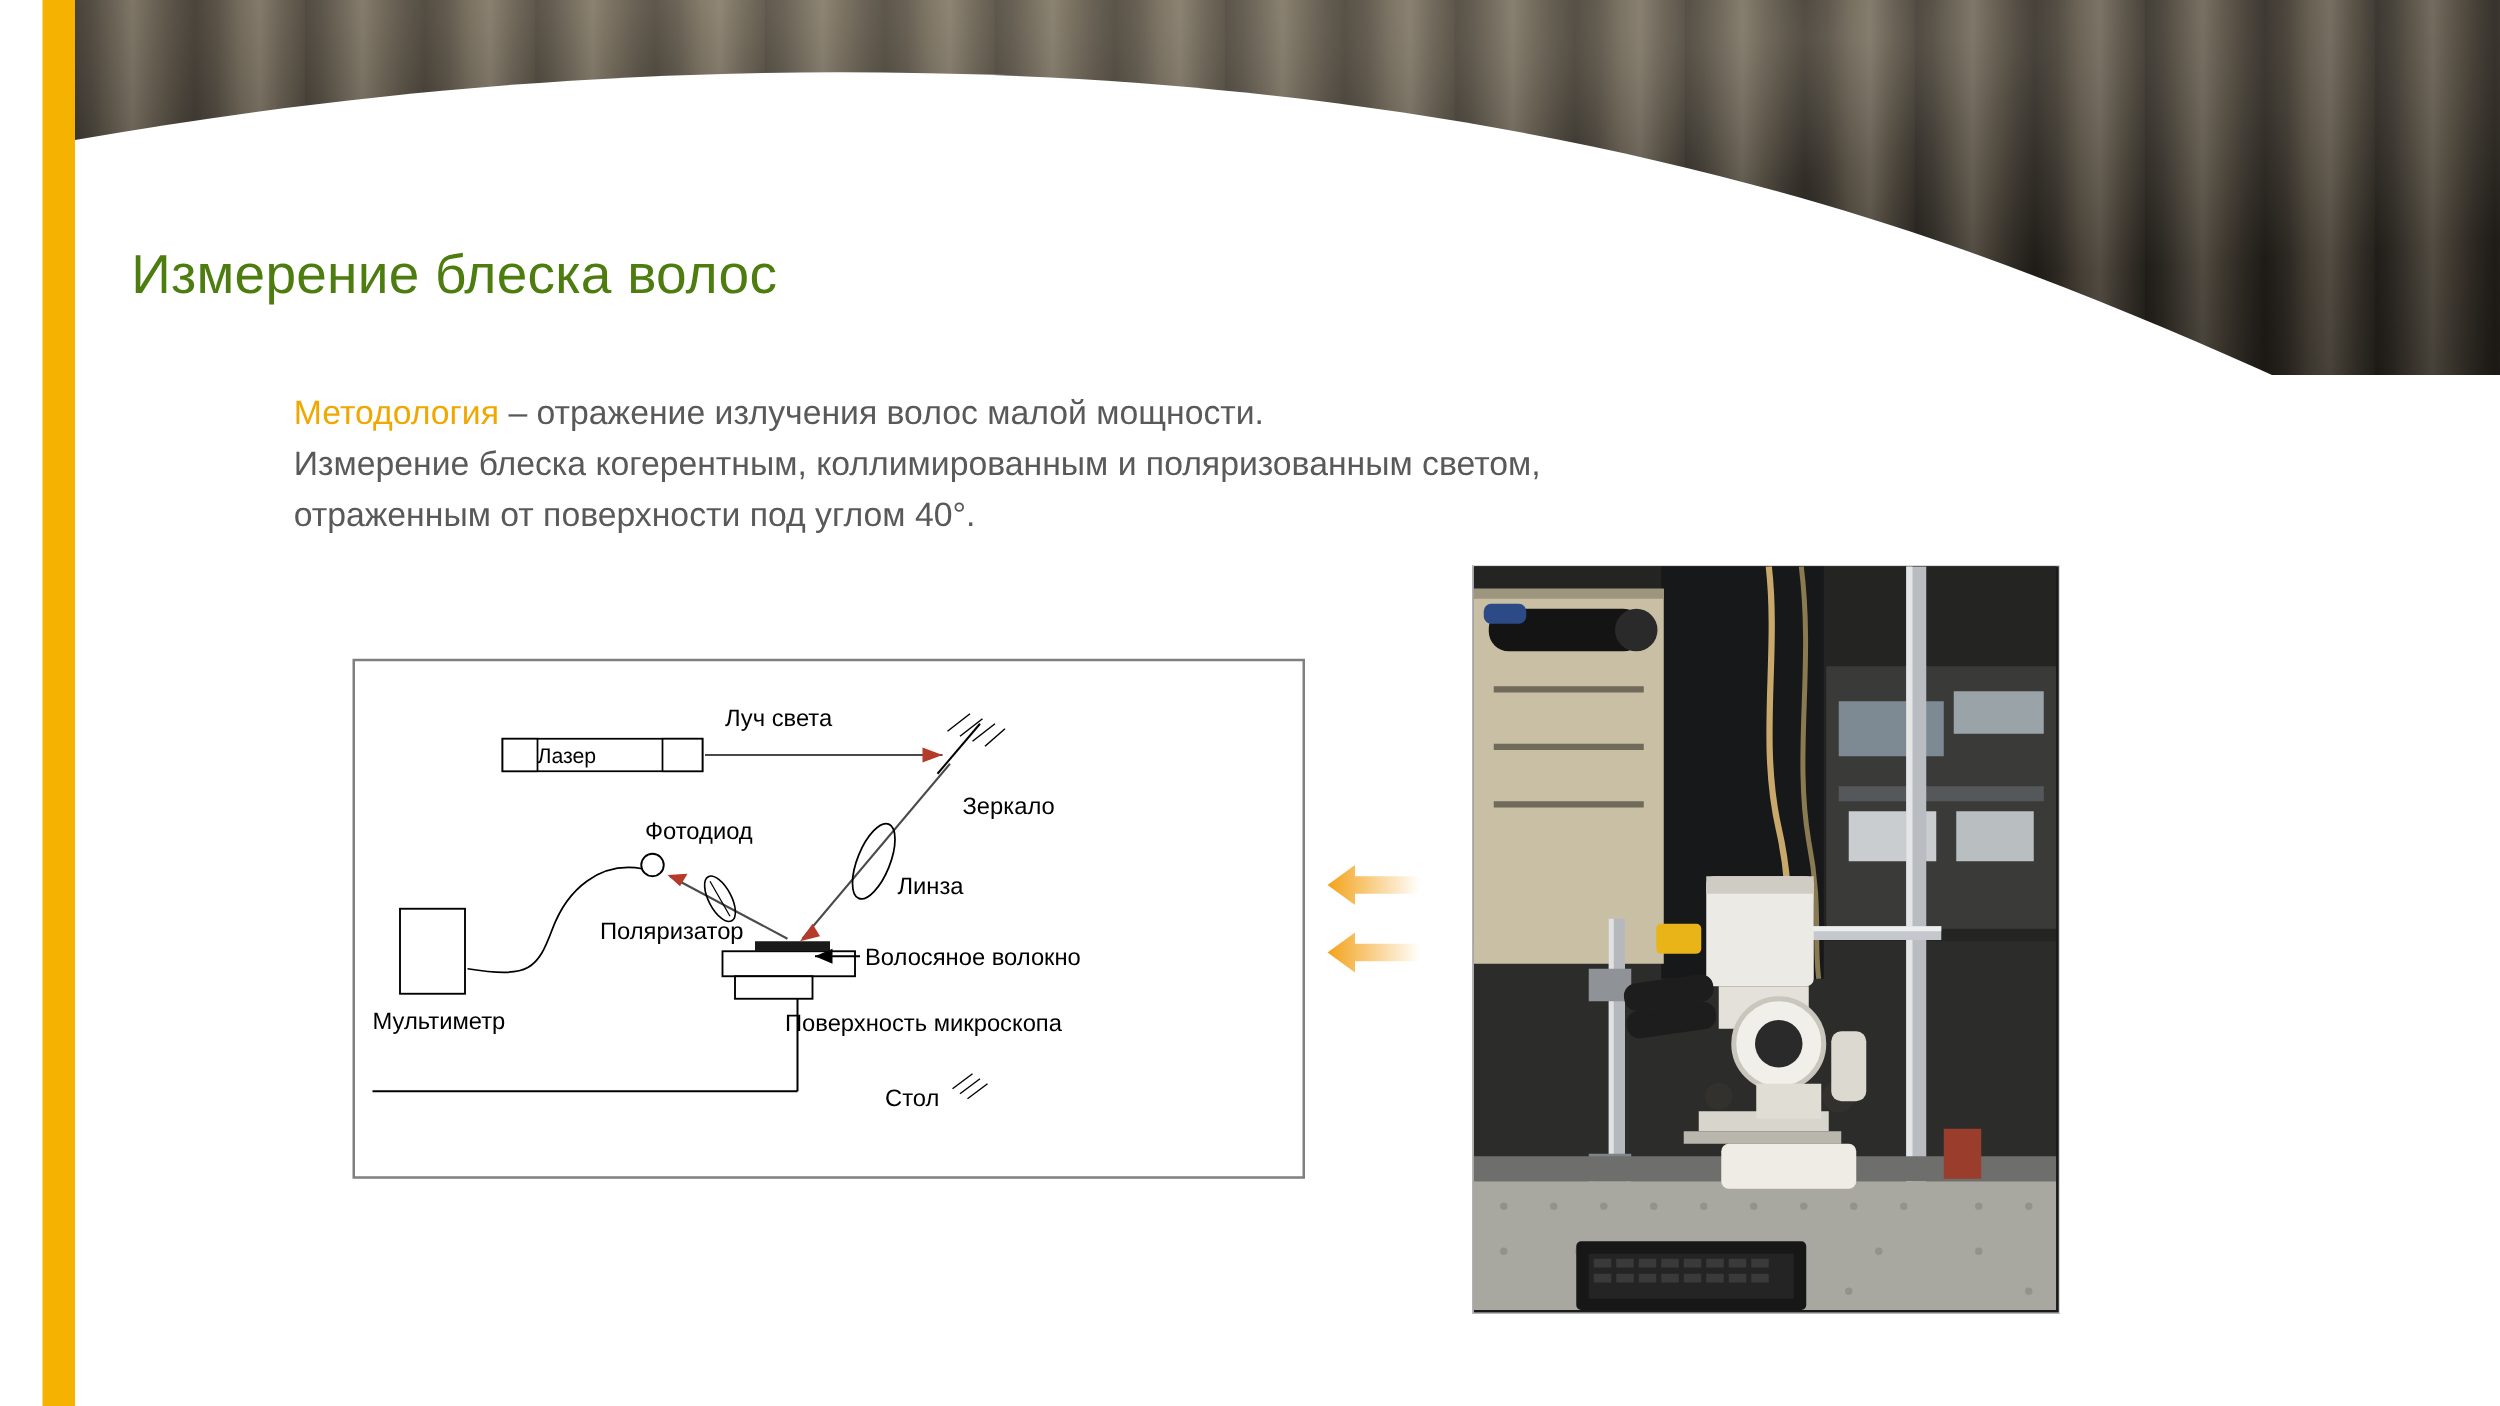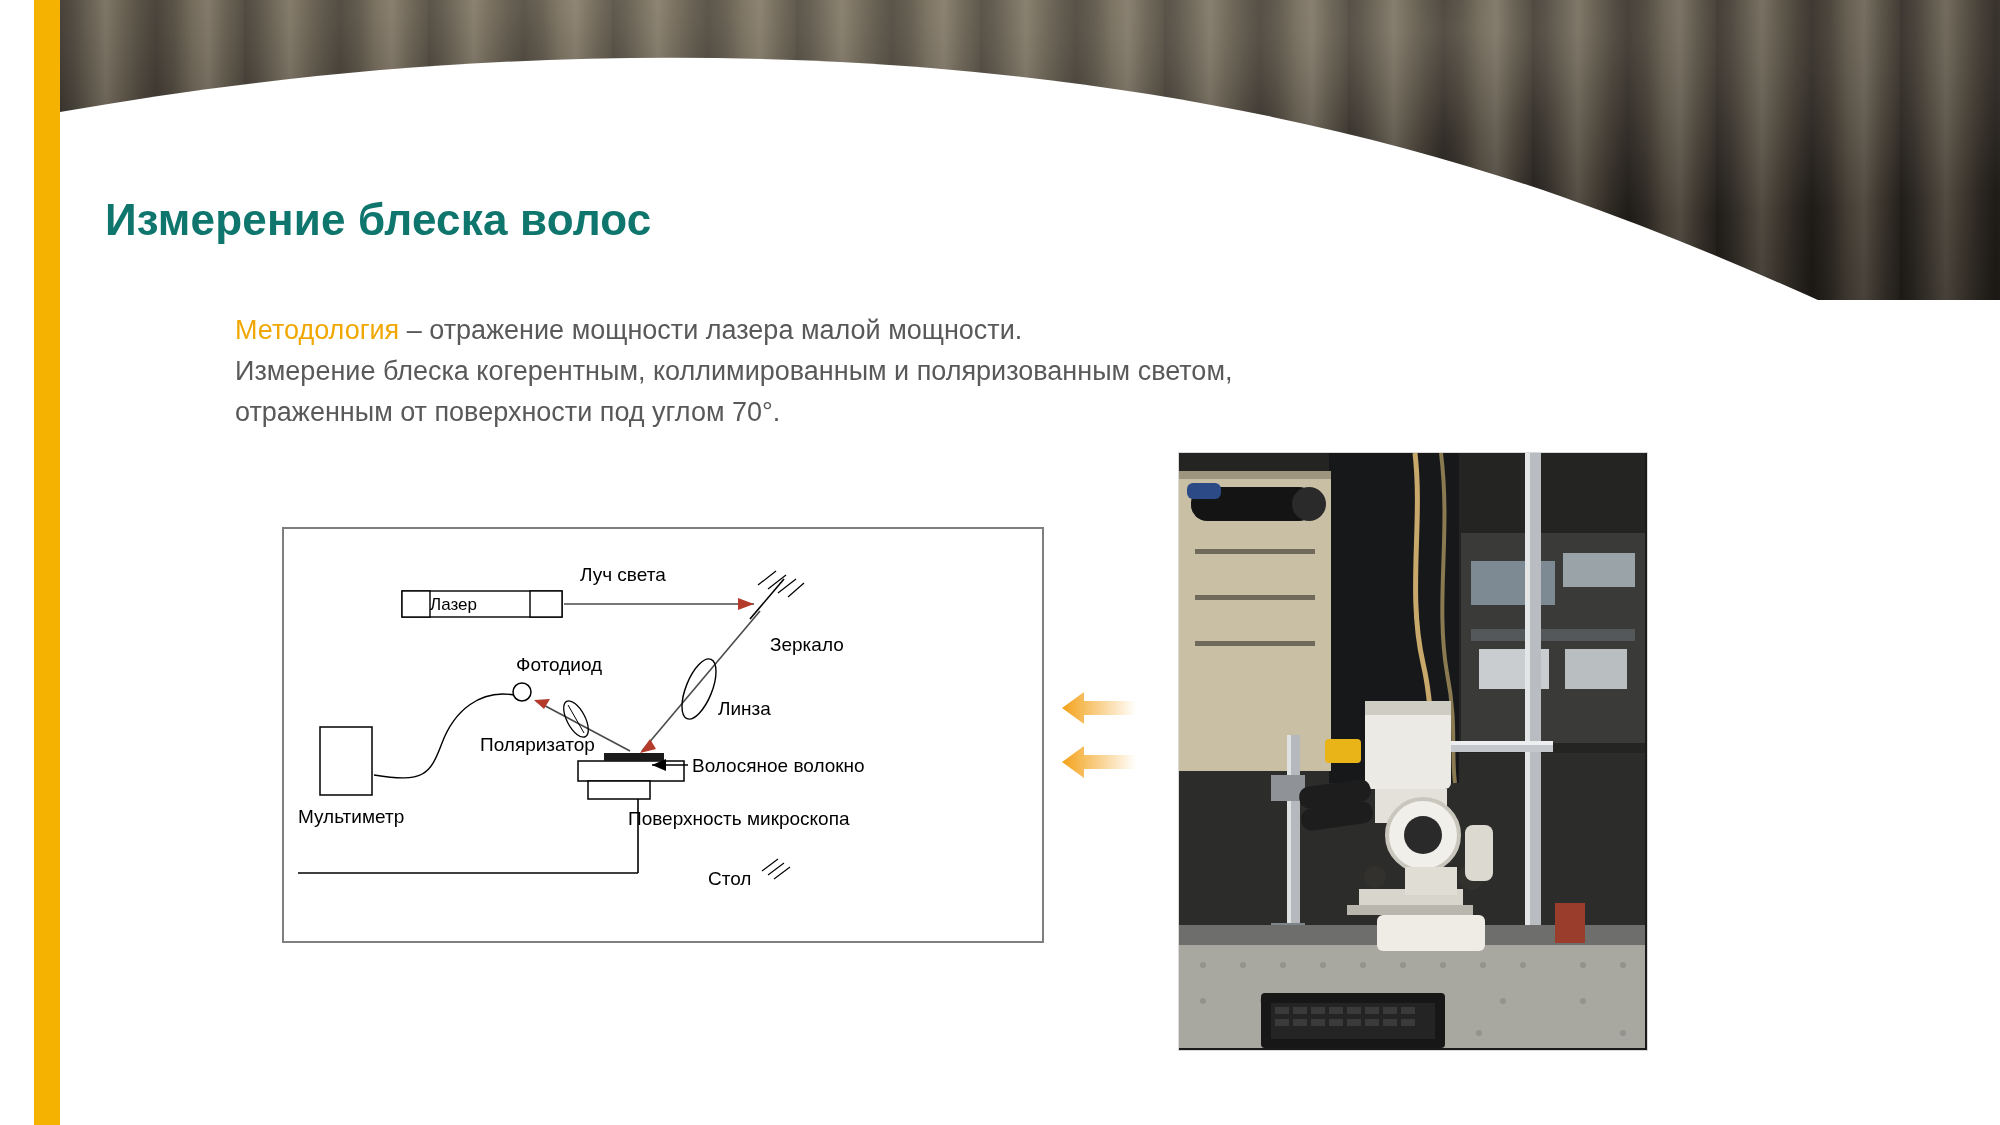--- a/index.html
+++ b/index.html
@@ -70,22 +70,22 @@
     height: 460px;
     pointer-events: none;
   }
 
   
   .title {
     position: absolute;
     left: 105px;
     top: 195px;
     font-size: 44px;
-    font-weight: bold;
-    color: #0f766e;
+    font-weight: normal;
+    color: #4d7c0f;
     letter-spacing: 0.2px;
     white-space: nowrap;
   }
 
   
   .body-text {
     position: absolute;
     left: 235px;
     top: 310px;
     width: 1330px;
@@ -153,23 +153,23 @@
              C1720,252 1860,318 2000,386 L2000,460 L60,460 Z" fill="#ffffff"></path>
     <path d="M0,0 L2000,0 L2000,2 L0,2 Z" fill="#ffffff" opacity="0"></path>
     <path d="M0,0 L60,0 L60,460 L0,460 Z" fill="#ffffff"></path>
   </svg>
 
   <div class="left-bar"></div>
 
   <div class="title">Измерение блеска волос</div>
 
   <div class="body-text">
-    <span class="lead">Методология</span><span> –  отражение мощности лазера малой мощности.</span><br>
+    <span class="lead">Методология</span><span> –  отражение излучения волос малой мощности.</span><br>
     <span>Измерение блеска когерентным, коллимированным и поляризованным светом,</span><br>
-    <span>отраженным от поверхности под углом 70°.</span>
+    <span>отраженным от поверхности под углом 40°.</span>
   </div>
 
   <div class="diagram">
     <svg width="754" height="408" viewBox="0 0 754 408">
 
       <g>
         <rect x="118" y="62" width="160" height="26" fill="#ffffff" stroke="#000000" stroke-width="1.4"></rect>
         <rect x="118" y="62" width="28" height="26" fill="#ffffff" stroke="#000000" stroke-width="1.4"></rect>
         <rect x="246" y="62" width="32" height="26" fill="#ffffff" stroke="#000000" stroke-width="1.4"></rect>
       </g>

